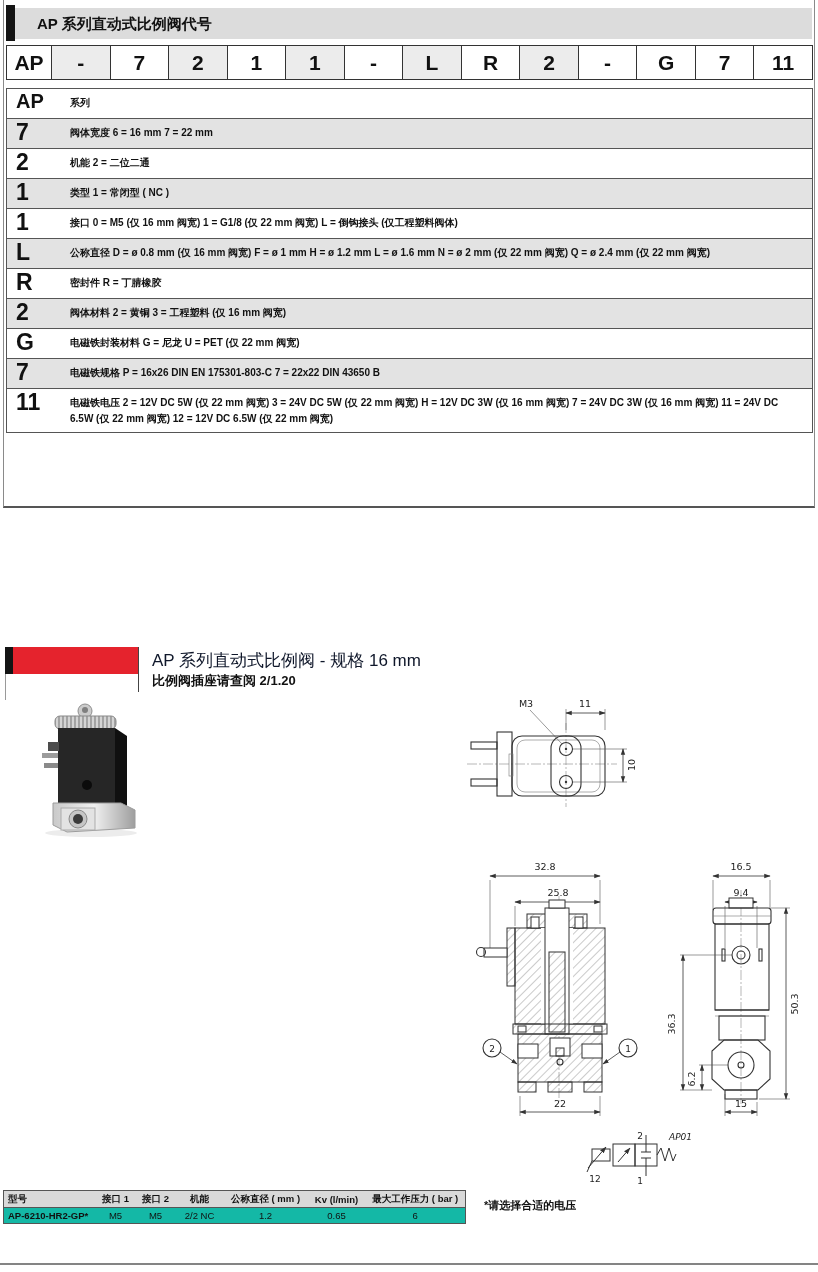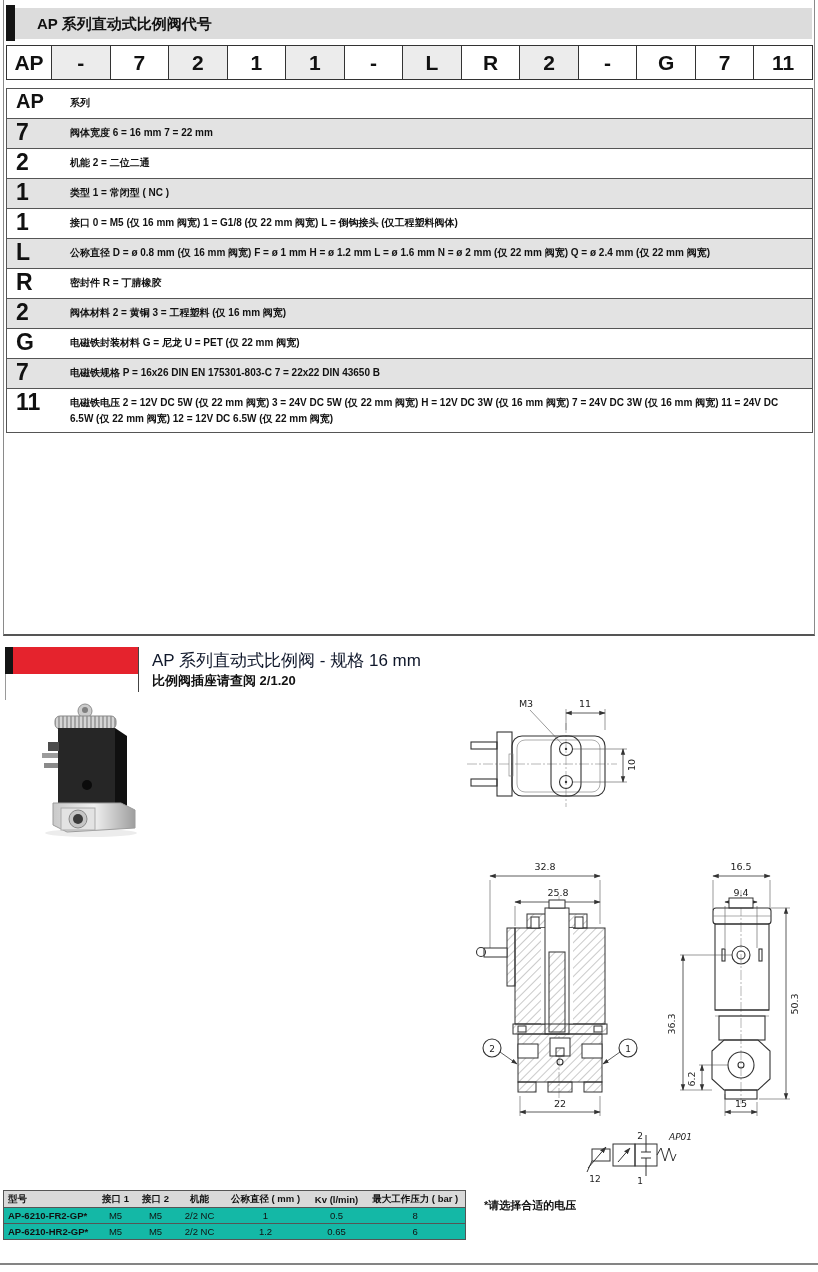--- a/index.html
+++ b/index.html
@@ -1,21 +1,21 @@
 <!DOCTYPE html>
 <html><head>
 <meta charset="utf-8">
 <style>
   * { margin:0; padding:0; box-sizing:border-box; }
   body { background:#fff; }
   .page { position:relative; width:818px; height:1272px; background:#fff; overflow:hidden;
           font-family:"Liberation Sans", sans-serif; color:#111; }
 
   
-  .top-box { position:absolute; left:3px; top:0; width:812px; height:636px;
+  .top-box { position:absolute; left:3px; top:0; width:812px; height:508px;
              border-left:1px solid #8a8a8a; border-right:1px solid #8a8a8a; border-bottom:2px solid #555; }
   .title-black-bar { position:absolute; left:2px; top:5px; width:9px; height:36px; background:#141414; }
   .title-gray { position:absolute; left:11px; top:8px; width:797px; height:31px; background:#dcdcdc; }
   .title-text { position:absolute; left:22px; top:0; height:31px; line-height:31px;
                 font-size:15px; font-weight:bold; color:#111; white-space:nowrap; }
   .code-strip { position:absolute; left:2px; top:45px; width:807px; height:35px; display:flex; }
   .code-cell { flex:1; margin-left:-1px; border:1px solid #333; background:#fff;
                display:flex; align-items:center; justify-content:center;
                font-size:21px; font-weight:bold; }
   .code-cell.first { flex:0 0 46px; margin-left:0; }
@@ -356,29 +356,20 @@
         <th>接口 1</th>
         <th>接口 2</th>
         <th>机能</th>
         <th>公称直径 ( mm )</th>
         <th>Kv (l/min)</th>
         <th>最大工作压力 ( bar )</th>
       </tr>
     </thead>
     <tbody>
       <tr>
-        <td class="model">AP-6210-FR2-GP*</td>
-        <td>M5</td>
-        <td>M5</td>
-        <td>2/2 NC</td>
-        <td>1</td>
-        <td>0.5</td>
-        <td>8</td>
-      </tr>
-      <tr>
         <td class="model">AP-6210-HR2-GP*</td>
         <td>M5</td>
         <td>M5</td>
         <td>2/2 NC</td>
         <td>1.2</td>
         <td>0.65</td>
         <td>6</td>
       </tr>
     </tbody>
   </table>

